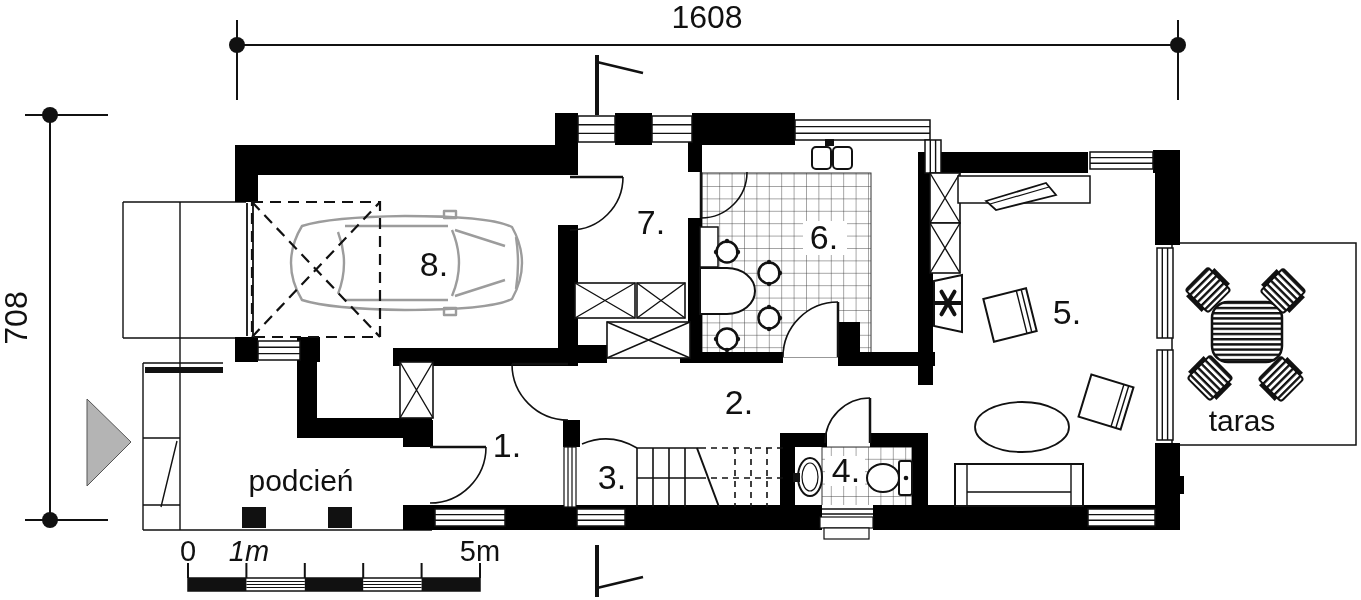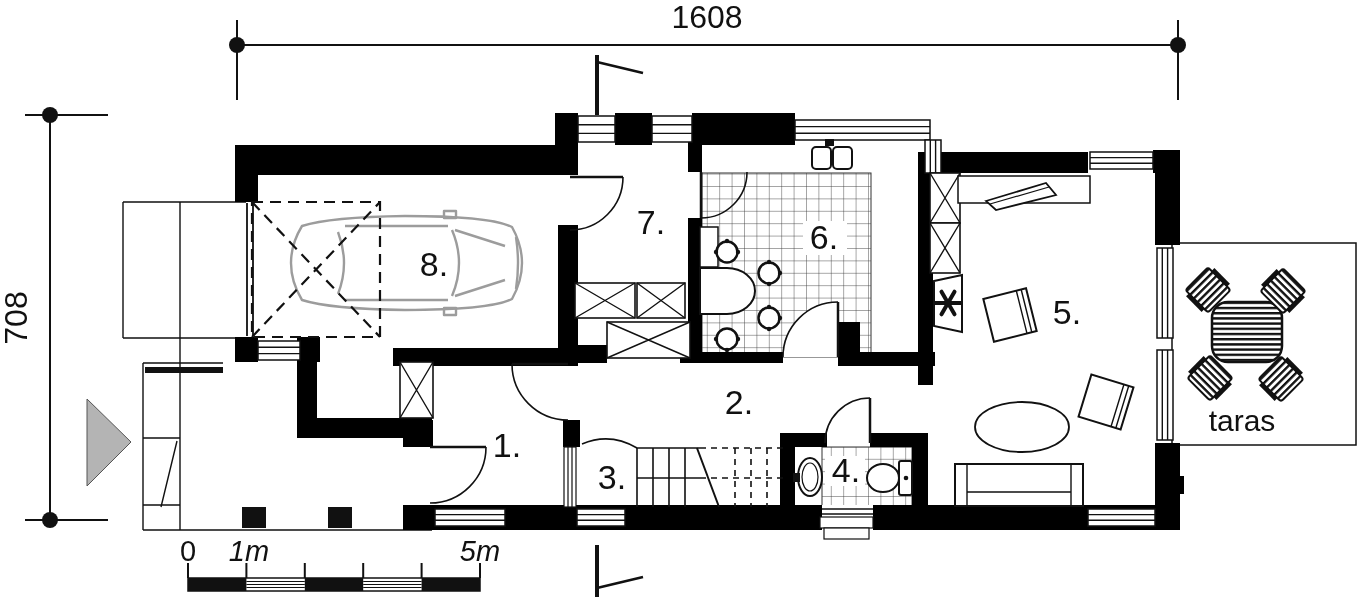--- a/index.html
+++ b/index.html
@@ -390,18 +390,19 @@
 
 <div class="lbl room" style="left:507px;top:445px;">1.</div>
 <div class="lbl room" style="left:739px;top:402px;">2.</div>
 <div class="lbl room" style="left:612px;top:477px;">3.</div>
 <div class="lbl room" style="left:846px;top:470px;">4.</div>
 <div class="lbl room" style="left:1067px;top:312px;">5.</div>
 <div class="lbl room" style="left:824px;top:237px;">6.</div>
 <div class="lbl room" style="left:651px;top:222px;">7.</div>
 <div class="lbl room" style="left:434px;top:264px;">8.</div>
 
+<div class="lbl area" style="left:301px;top:481px;">podcień</div>
 <div class="lbl area" style="left:1242px;top:421px;">taras</div>
 
 <div class="lbl scale" style="left:188px;top:551px;">0</div>
 <div class="lbl scale" style="left:249px;top:551px;font-style:italic;">1m</div>
-<div class="lbl scale" style="left:480px;top:551px;font-style:italic;">5m</div>
+<div class="lbl scale" style="left:480px;top:551px;">5m</div>
 </div>
 
 </body></html>

